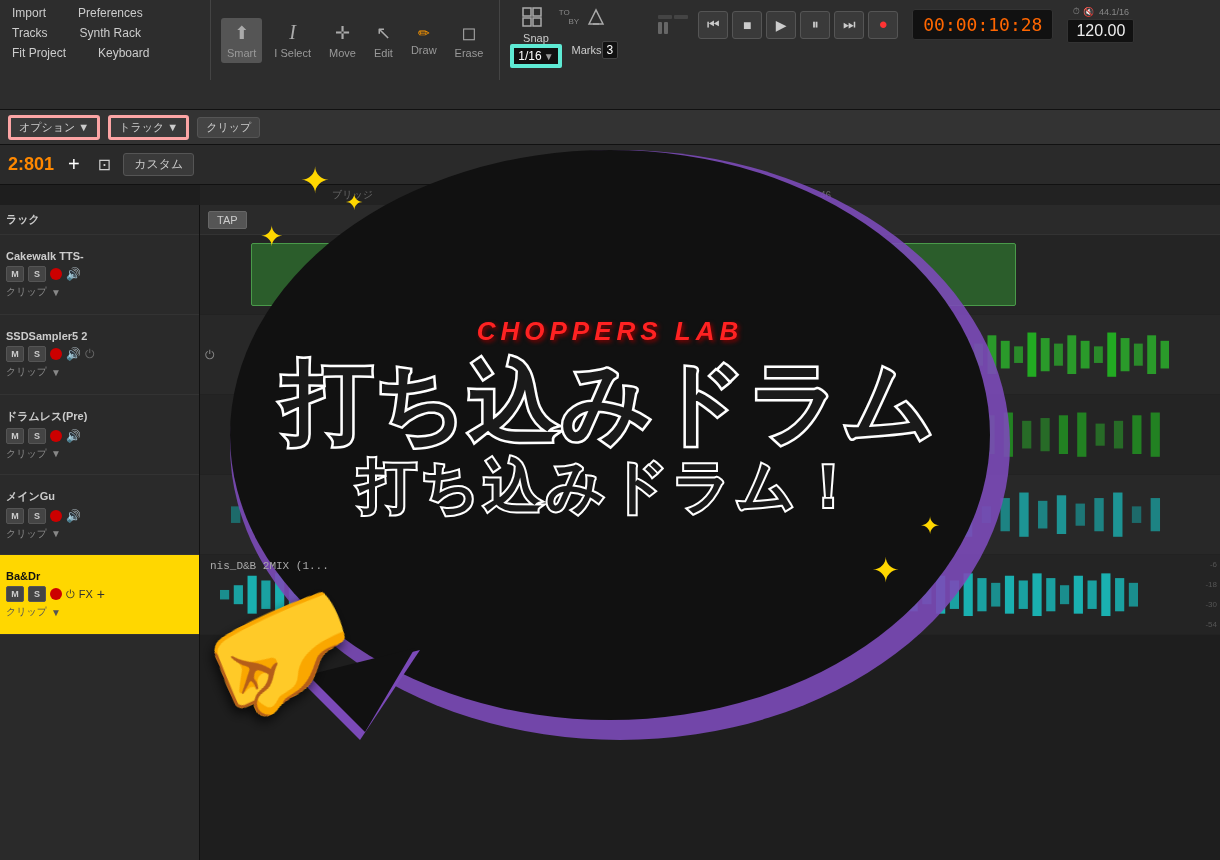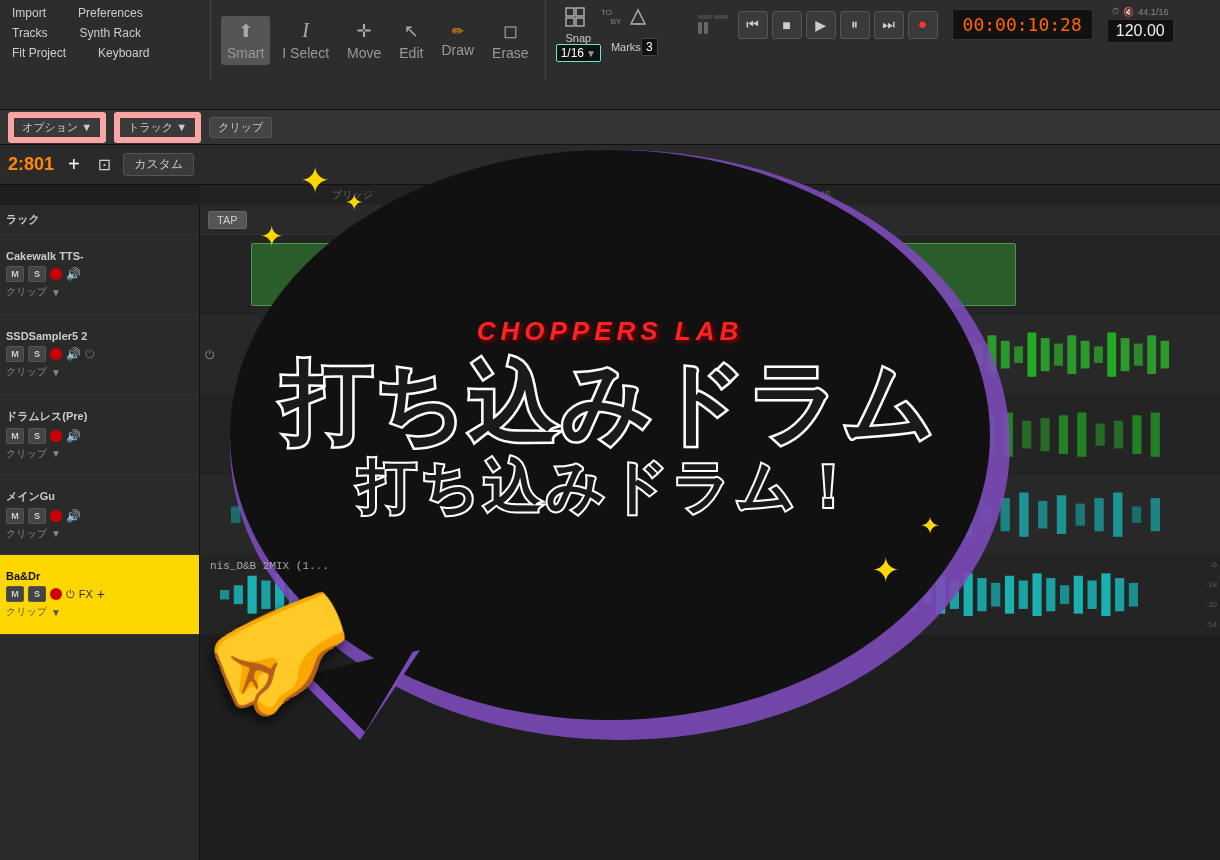--- a/index.html
+++ b/index.html
@@ -162,21 +162,21 @@
       border: 1px solid #555;
       border-radius: 3px;
       cursor: pointer;
     }
 
     .tb2-dropdown {
       background: #3a3a3a;
       color: #ccc;
       font-size: 11px;
       padding: 2px 8px;
-      border: 6px solid #fca5a5;
+      border: 3px solid #fca5a5;
       border-radius: 3px;
       cursor: pointer;
     }
 
     
     .toolbar3 {
       position: absolute;
       top: 145px; left: 0;
       width: 100%;
       height: 40px;
@@ -365,21 +365,21 @@
 
     
     .seg-icon {
       color: #aaa;
       font-size: 18px;
       display: block;
     }
 
     .seg-label {
       color: #999;
-      font-size: 14px;
+      font-size: 11px;
       display: block;
       margin-top: 1px;
     }
 
     .active-tool {
       background: #555;
       border-radius: 3px;
     }
 
     .clip-region {
@@ -460,21 +460,21 @@
       </div>
 
       <svg width="22" height="22" viewBox="0 0 22 22">
         <polygon points="4,18 11,4 18,18" fill="none" stroke="#aaa" stroke-width="1.5"></polygon>
         <line x1="8" y1="18" x2="14" y2="18" stroke="#aaa" stroke-width="1.5"></line>
       </svg>
     </div>
     <div style="display:flex; gap:10px; align-items:center;">
       <div style="display:flex;flex-direction:column;align-items:center;">
         <span style="color:#ccc;font-size:11px;">Snap</span>
-        <div style="display:flex;align-items:center;background:#111;border:1px solid #5eead4;border-radius:2px;padding:1px 4px;justify-content:space-between;">
+        <div style="display:flex;align-items:center;background:#111;border:4px solid #5eead4;border-radius:2px;padding:1px 4px;justify-content:space-between;">
           <span style="color:#fff;font-size:12px;">1/16</span>
           <span style="color:#999;font-size:10px;margin-left:2px;">▼</span>
         </div>
       </div>
       <div style="display:flex;flex-direction:row;align-items:center;">
         <span style="color:#ccc;font-size:11px;">Marks</span>
         <div style="display:flex;align-items:center;background:#111;border:1px solid #444;border-radius:2px;padding:1px 4px;">
           <span style="color:#fff;font-size:12px;">3</span>
         </div>
       </div>

